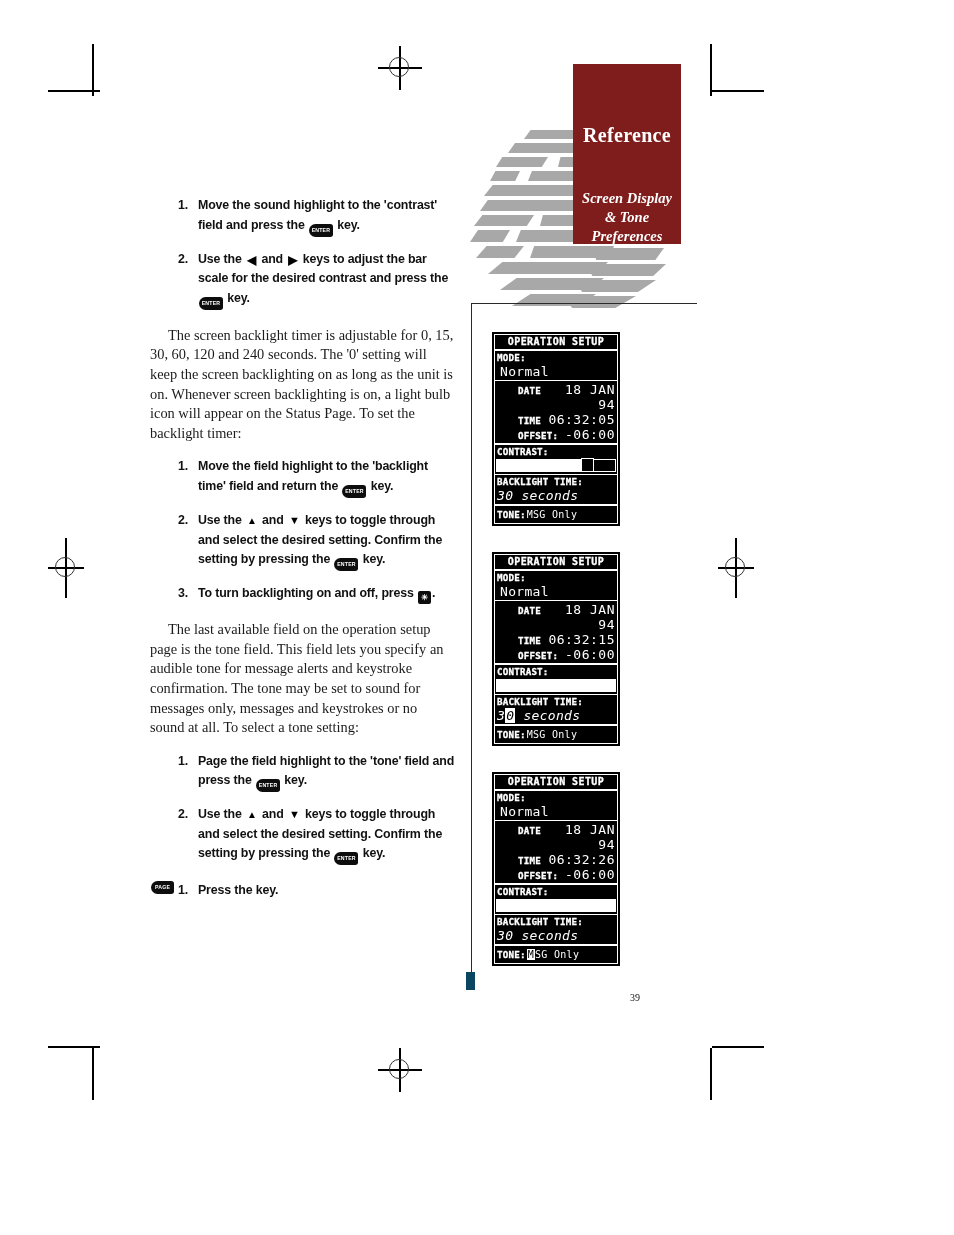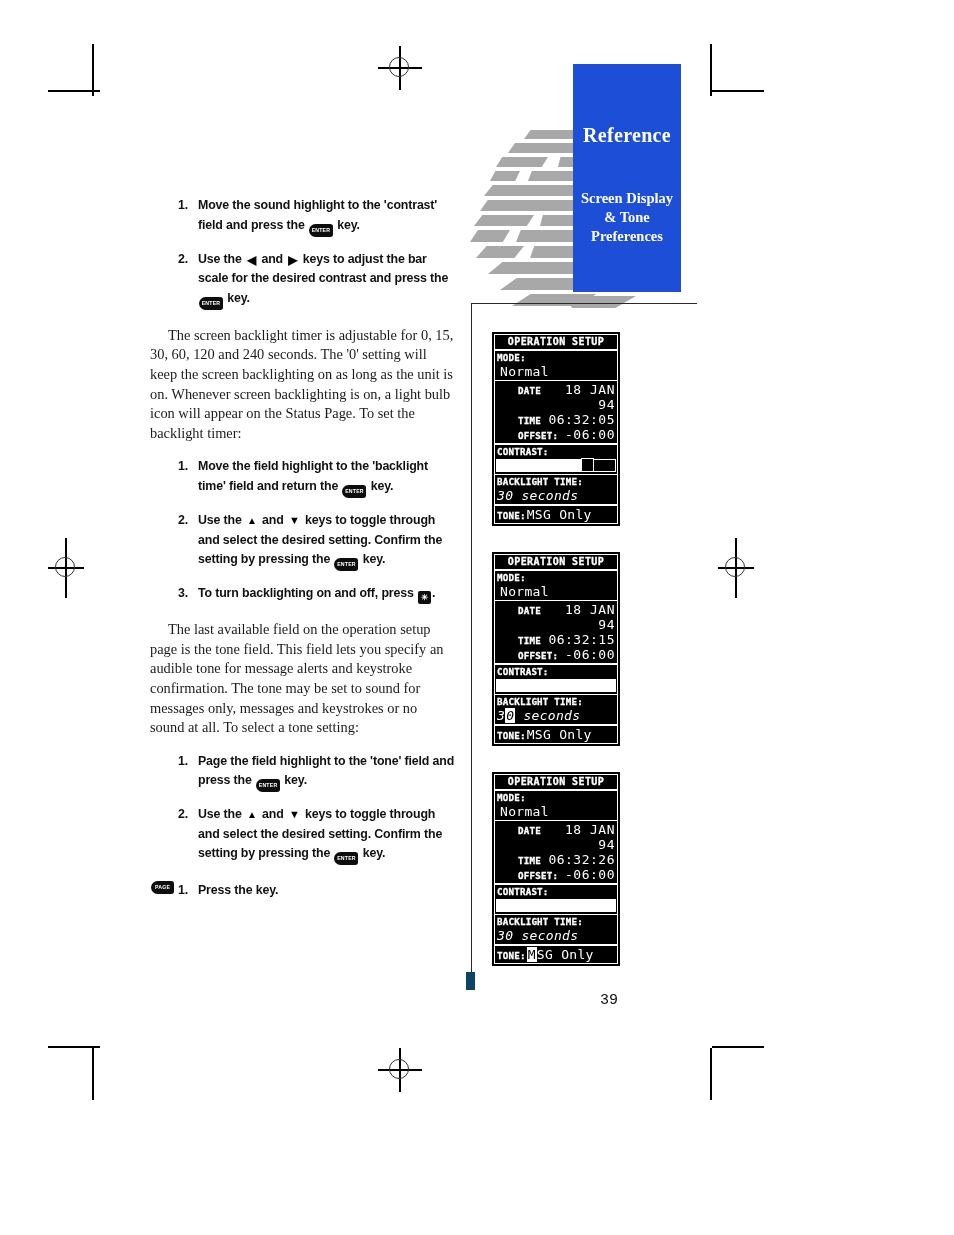--- a/index.html
+++ b/index.html
@@ -71,48 +71,48 @@
   .key.lamp{width:13px;height:13px;line-height:13px;font-size:8px;margin:0 1px;border-radius:2px;}
   .arrow{display:inline-block;font-size:11px;line-height:11px;vertical-align:0px;color:#000;margin:0 2px;}
   .arrow.up{font-size:10px;}
   .arrow.lr{font-size:12px;vertical-align:-1px;}
 
   
   .headart{position:absolute;left:466px;top:60px;width:240px;height:255px;}
   .globe{position:absolute;left:0px;top:68px;width:175px;height:185px;}
   .globe span{position:absolute;background:#a8a8a8;}
   .refbox{
-    position:absolute;left:107px;top:4px;width:108px;height:228px;
-    background:#1d4ed8;
+    position:absolute;left:107px;top:4px;width:108px;height:180px;
+    background:#7f1d1d;
     z-index:3;
   }
   .refbox .ref-title{
     position:absolute;left:0;top:60px;width:108px;text-align:center;
     color:#ffffff;font-family:"Liberation Serif", serif;
     font-weight:700;font-size:20px;letter-spacing:0.3px;
   }
   .refbox .ref-sub{
     position:absolute;left:0;top:125px;width:108px;text-align:center;
     color:#ffffff;font-family:"Liberation Serif", serif;
-    font-weight:700;font-size:14.5px;line-height:19px;
+    font-style:italic;font-weight:700;font-size:14.5px;line-height:19px;
   }
 
   
   .rulebox{
     position:absolute;left:471px;top:303px;width:226px;height:675px;
     border-left:1.2px solid #2a2a2a;
     border-top:1.2px solid #2a2a2a;
     box-sizing:border-box;
   }
 
   .tealmark{position:absolute;left:466px;top:972px;width:9px;height:18px;background:#0a4661;}
 
   .pagenum{
-    position:absolute;left:600px;top:992px;width:40px;text-align:left;
-    font-family:Liberation Mono, monospace;font-size:15px;color:#111;
+    position:absolute;left:600px;top:992px;width:40px;text-align:right;
+    font-family:Liberation Serif, serif;font-size:10px;color:#111;
   }
 
   
   .lcd{
     position:absolute;
     width:128px;
     background:#000;
     border:2.5px solid #000;
     box-sizing:border-box;
     font-family:"DejaVu Sans Mono", monospace;
@@ -146,21 +146,21 @@
     position:relative;height:13px;background:#000;margin:1px 1px 2px 1px;
     border:1.5px solid #fff;box-sizing:border-box;
   }
   .bar .fill{position:absolute;left:0;top:0;bottom:0;background:#fff;}
   .bar .knob{position:absolute;top:-1.5px;bottom:-1.5px;width:13px;background:#000;border:1.5px solid #fff;box-sizing:border-box;}
 
   .center{font-style:italic;}
   .hl{background:#fff;color:#000;padding:0 1px;}
   .toneline{display:flex;align-items:baseline;}
   .toneline .lbl{margin-right:1px;}
-  .toneline .tv{font-size:13px;line-height:16px;letter-spacing:0.3px;}
+  .toneline .tv{font-size:10px;line-height:16px;letter-spacing:0.3px;}
 </style>
 </head>
 <body>
 
 <div class="page">
 
   <div class="crop h" style="left:48px;top:90px;"></div>
   <div class="crop v" style="left:92px;top:44px;"></div>
   <div class="crop h" style="left:712px;top:90px;"></div>
   <div class="crop v" style="left:710px;top:44px;"></div>

